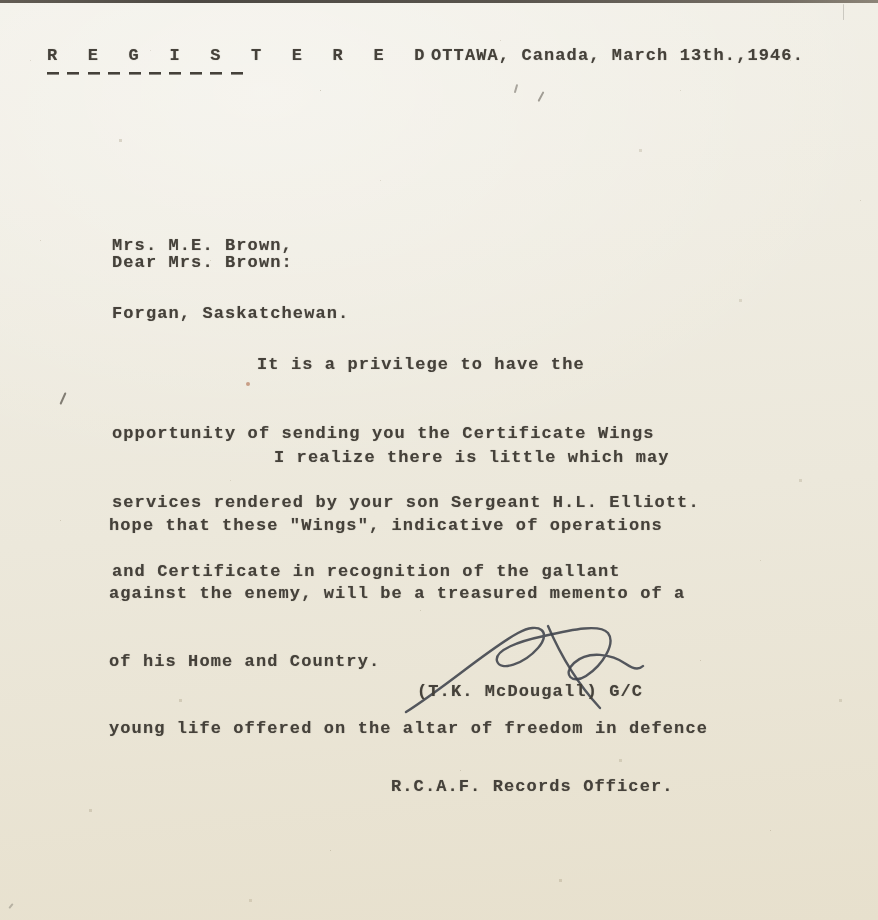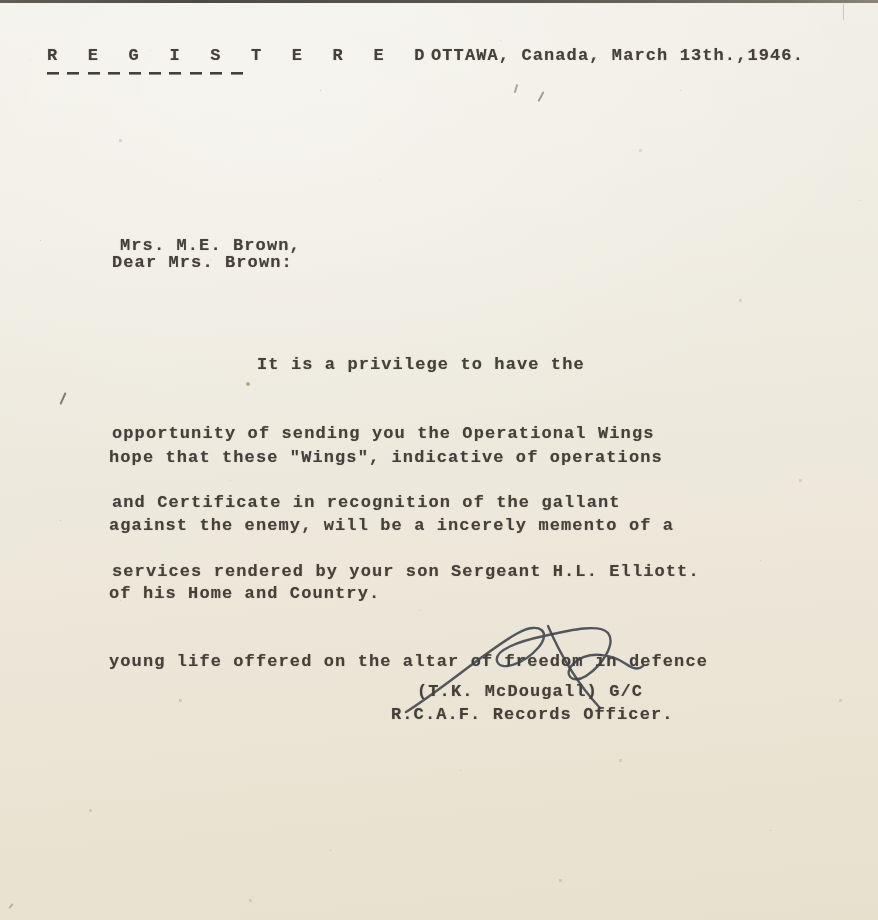--- a/index.html
+++ b/index.html
@@ -40,29 +40,29 @@
   .registered{
     left:47px;top:45px;
     letter-spacing:10.2px;
     padding-bottom:7px;
     background-image:repeating-linear-gradient(90deg, var(--color-ink) 0 12px, transparent 12px 20.4px);
     background-repeat:no-repeat;
     background-position:0 100%;
     background-size:198px 2.6px;
   }
   .dateline{left:431px;top:45px;}
-  .recipient{left:120px;top:190px;}
+  .recipient{left:112px;top:190px;}
   .salutation{left:112px;top:252px;text-align:right;}
   .para1{left:112px;top:307px;line-height:23px;}
   .para2{left:109px;top:402px;}
   .para1 .indent{padding-left:145px;}
   .para2 .indent{padding-left:165px;}
   .closing{left:374px;top:553px;}
   .sig-name{left:417px;top:681px;}
-  .sig-title{left:391px;top:704px;}
+  .sig-title{left:391px;top:776px;}
   .signature{position:absolute;left:402px;top:618px;width:245px;height:102px;}
   .signature path{stroke:var(--color-signature_ink);stroke-width:2.4;fill:none;stroke-linecap:round;opacity:.88;}
   
   .mark{position:absolute;background:#5d584f;border-radius:1px;}
   .mark.m1{left:62px;top:392px;width:2px;height:13px;transform:rotate(24deg);opacity:.75;}
   .mark.m2{left:515px;top:84px;width:1.5px;height:9px;transform:rotate(16deg);opacity:.5;}
   .mark.m3{left:540px;top:91px;width:1.5px;height:11px;transform:rotate(28deg);opacity:.55;}
   .mark.m4{left:246px;top:382px;width:4px;height:4px;border-radius:50%;background:#ad6a49;opacity:.6;}
   .mark.m5{left:843px;top:4px;width:1px;height:16px;opacity:.25;}
   .mark.m6{left:10px;top:903px;width:2px;height:6px;transform:rotate(40deg);opacity:.35;}
@@ -93,34 +93,36 @@
 
   <div class="top-edge"></div>
   <div class="specks"></div>
 
   <div class="typed registered" style="letter-spacing:10.2px"><span>R E G I S T E R E D</span></div>
 
   <div class="typed dateline">OTTAWA, Canada, March 13th.,1946.</div>
 
   <div class="typed recipient">
     <div>Mrs. M.E. Brown,</div>
+    <div>Forgan, Saskatchewan.</div>
   </div>
 
   <div class="typed salutation">Dear Mrs. Brown:</div>
 
   <div class="typed para1">
     <div class="indent">It is a privilege to have the</div>
-    <div>opportunity of sending you the Operational Wings</div>
+    <div>opportunity of sending you the Certificate Wings</div>
+    <div>services rendered by your son Sergeant H.L. Elliott.</div>
     <div>and Certificate in recognition of the gallant</div>
-    <div>services rendered by your son Sergeant H.L. Elliott.</div>
   </div>
 
   <div class="typed para2">
+    <div class="indent">I realize there is little which may</div>
     <div>hope that these "Wings", indicative of operations</div>
-    <div>against the enemy, will be a incerely memento of a</div>
+    <div>against the enemy, will be a treasured memento of a</div>
     <div>of his Home and Country.</div>
     <div>young life offered on the altar of freedom in defence</div>
   </div>
 
 
   <svg class="signature" viewBox="0 0 245 102" aria-hidden="true">
     <path d="M 4 94 C 42 70, 88 30, 116 15 C 138 3, 150 14, 136 30 C 122 46, 98 54, 95 43 C 92 32, 118 23, 142 18 C 172 11, 198 6, 206 15 C 214 25, 201 47, 184 58 C 170 67, 160 56, 172 45 C 186 32, 210 36, 224 46 C 231 51, 237 52, 241 48"></path>
     <path d="M 146 8 C 158 36, 174 64, 198 90"></path>
   </svg>
 

